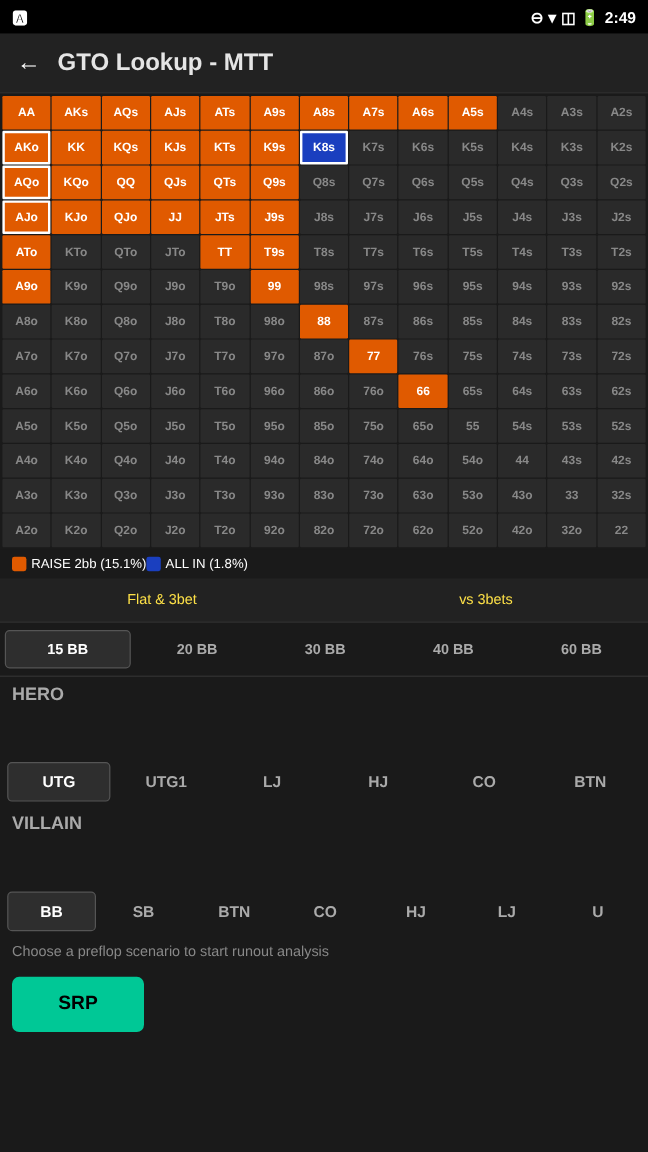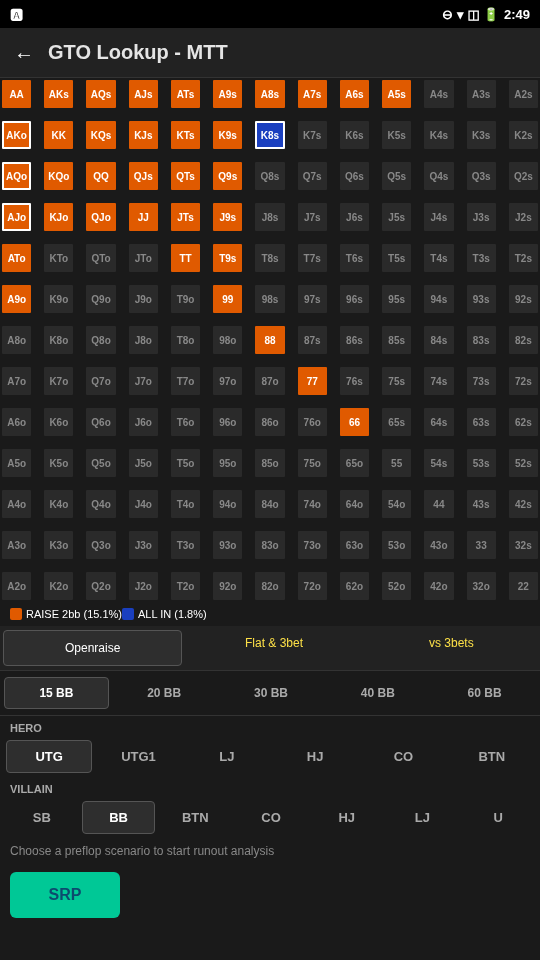--- a/index.html
+++ b/index.html
@@ -41,21 +41,21 @@
     .header-title { font-size: 20px; font-weight: bold; color: #e5e5e5; }
 
     
     .grid-container {
       background: #1a1a1a;
       padding: 2px;
     }
     .grid {
       display: grid;
       grid-template-columns: repeat(13, 1fr);
-      gap: 13px;
+      gap: 1px;
     }
     .cell {
       height: 28px;
       display: flex;
       align-items: center;
       justify-content: center;
       font-size: 10px;
       font-weight: bold;
       color: white;
       cursor: pointer;
@@ -122,21 +122,21 @@
     }
     .bb-btn.active {
       color: white;
       background: #2e2e2e;
       border: 1px solid #555;
       border-radius: 4px;
     }
 
     
     .section-label {
-      font-size: 11px;
+      font-size: 15px;
       color: #aaa;
       padding: 6px 10px 2px 10px;
       font-weight: bold;
     }
 
     
     .pos-row {
       display: flex;
       padding: 4px 6px;
       gap: 4px;
@@ -144,20 +144,21 @@
     .pos-btn {
       flex: 1;
       text-align: center;
       padding: 8px 2px;
       font-size: 13px;
       font-weight: bold;
       cursor: pointer;
       color: #aaa;
       background: transparent;
       border: none;
+      margin-top: 42px;
     }
     .pos-btn.active {
       color: white;
       background: #2e2e2e;
       border: 1px solid #555;
       border-radius: 4px;
     }
 
     
     .bottom-info {
@@ -165,21 +166,21 @@
       font-size: 12px;
       color: #888;
     }
 
     
     .srp-container {
       padding: 8px 10px;
     }
     .srp-btn {
       background: #00c896;
-      color: #0c4a6e;
+      color: #000000;
       font-weight: bold;
       font-size: 16px;
       border: none;
       border-radius: 6px;
       padding: 14px 24px;
       cursor: pointer;
       min-width: 110px;
     }
   </style>
 </head>
@@ -380,21 +381,20 @@
     <div class="legend-dot" style="background:#e05a00;"></div>
     <span>RAISE 2bb (15.1%)</span>
   </div>
   <div class="legend-item">
     <div class="legend-dot" style="background:#1a3fbf;"></div>
     <span>ALL IN (1.8%)</span>
   </div>
 </div>
 
 <div class="tabs-row" id="tabs-row">
-    <div class="tab active">Openraise</div>
     <div class="tab">Flat &amp; 3bet</div>
     <div class="tab">vs 3bets</div>
   </div>
 
 <div class="bb-row" id="bb-row">
     <button class="bb-btn active">15 BB</button>
     <button class="bb-btn">20 BB</button>
     <button class="bb-btn">30 BB</button>
     <button class="bb-btn">40 BB</button>
     <button class="bb-btn">60 BB</button>
@@ -405,22 +405,22 @@
     <button class="pos-btn active">UTG</button>
     <button class="pos-btn">UTG1</button>
     <button class="pos-btn">LJ</button>
     <button class="pos-btn">HJ</button>
     <button class="pos-btn">CO</button>
     <button class="pos-btn">BTN</button>
   </div>
 
 <div class="section-label">VILLAIN</div>
 <div class="pos-row" id="villain-row">
+    <button class="pos-btn active">BB</button>
     <button class="pos-btn">SB</button>
-    <button class="pos-btn active">BB</button>
     <button class="pos-btn">BTN</button>
     <button class="pos-btn">CO</button>
     <button class="pos-btn">HJ</button>
     <button class="pos-btn">LJ</button>
     <button class="pos-btn">U</button>
   </div>
 
 <div class="bottom-info">Choose a preflop scenario to start runout analysis</div>
 
 <div class="srp-container">

